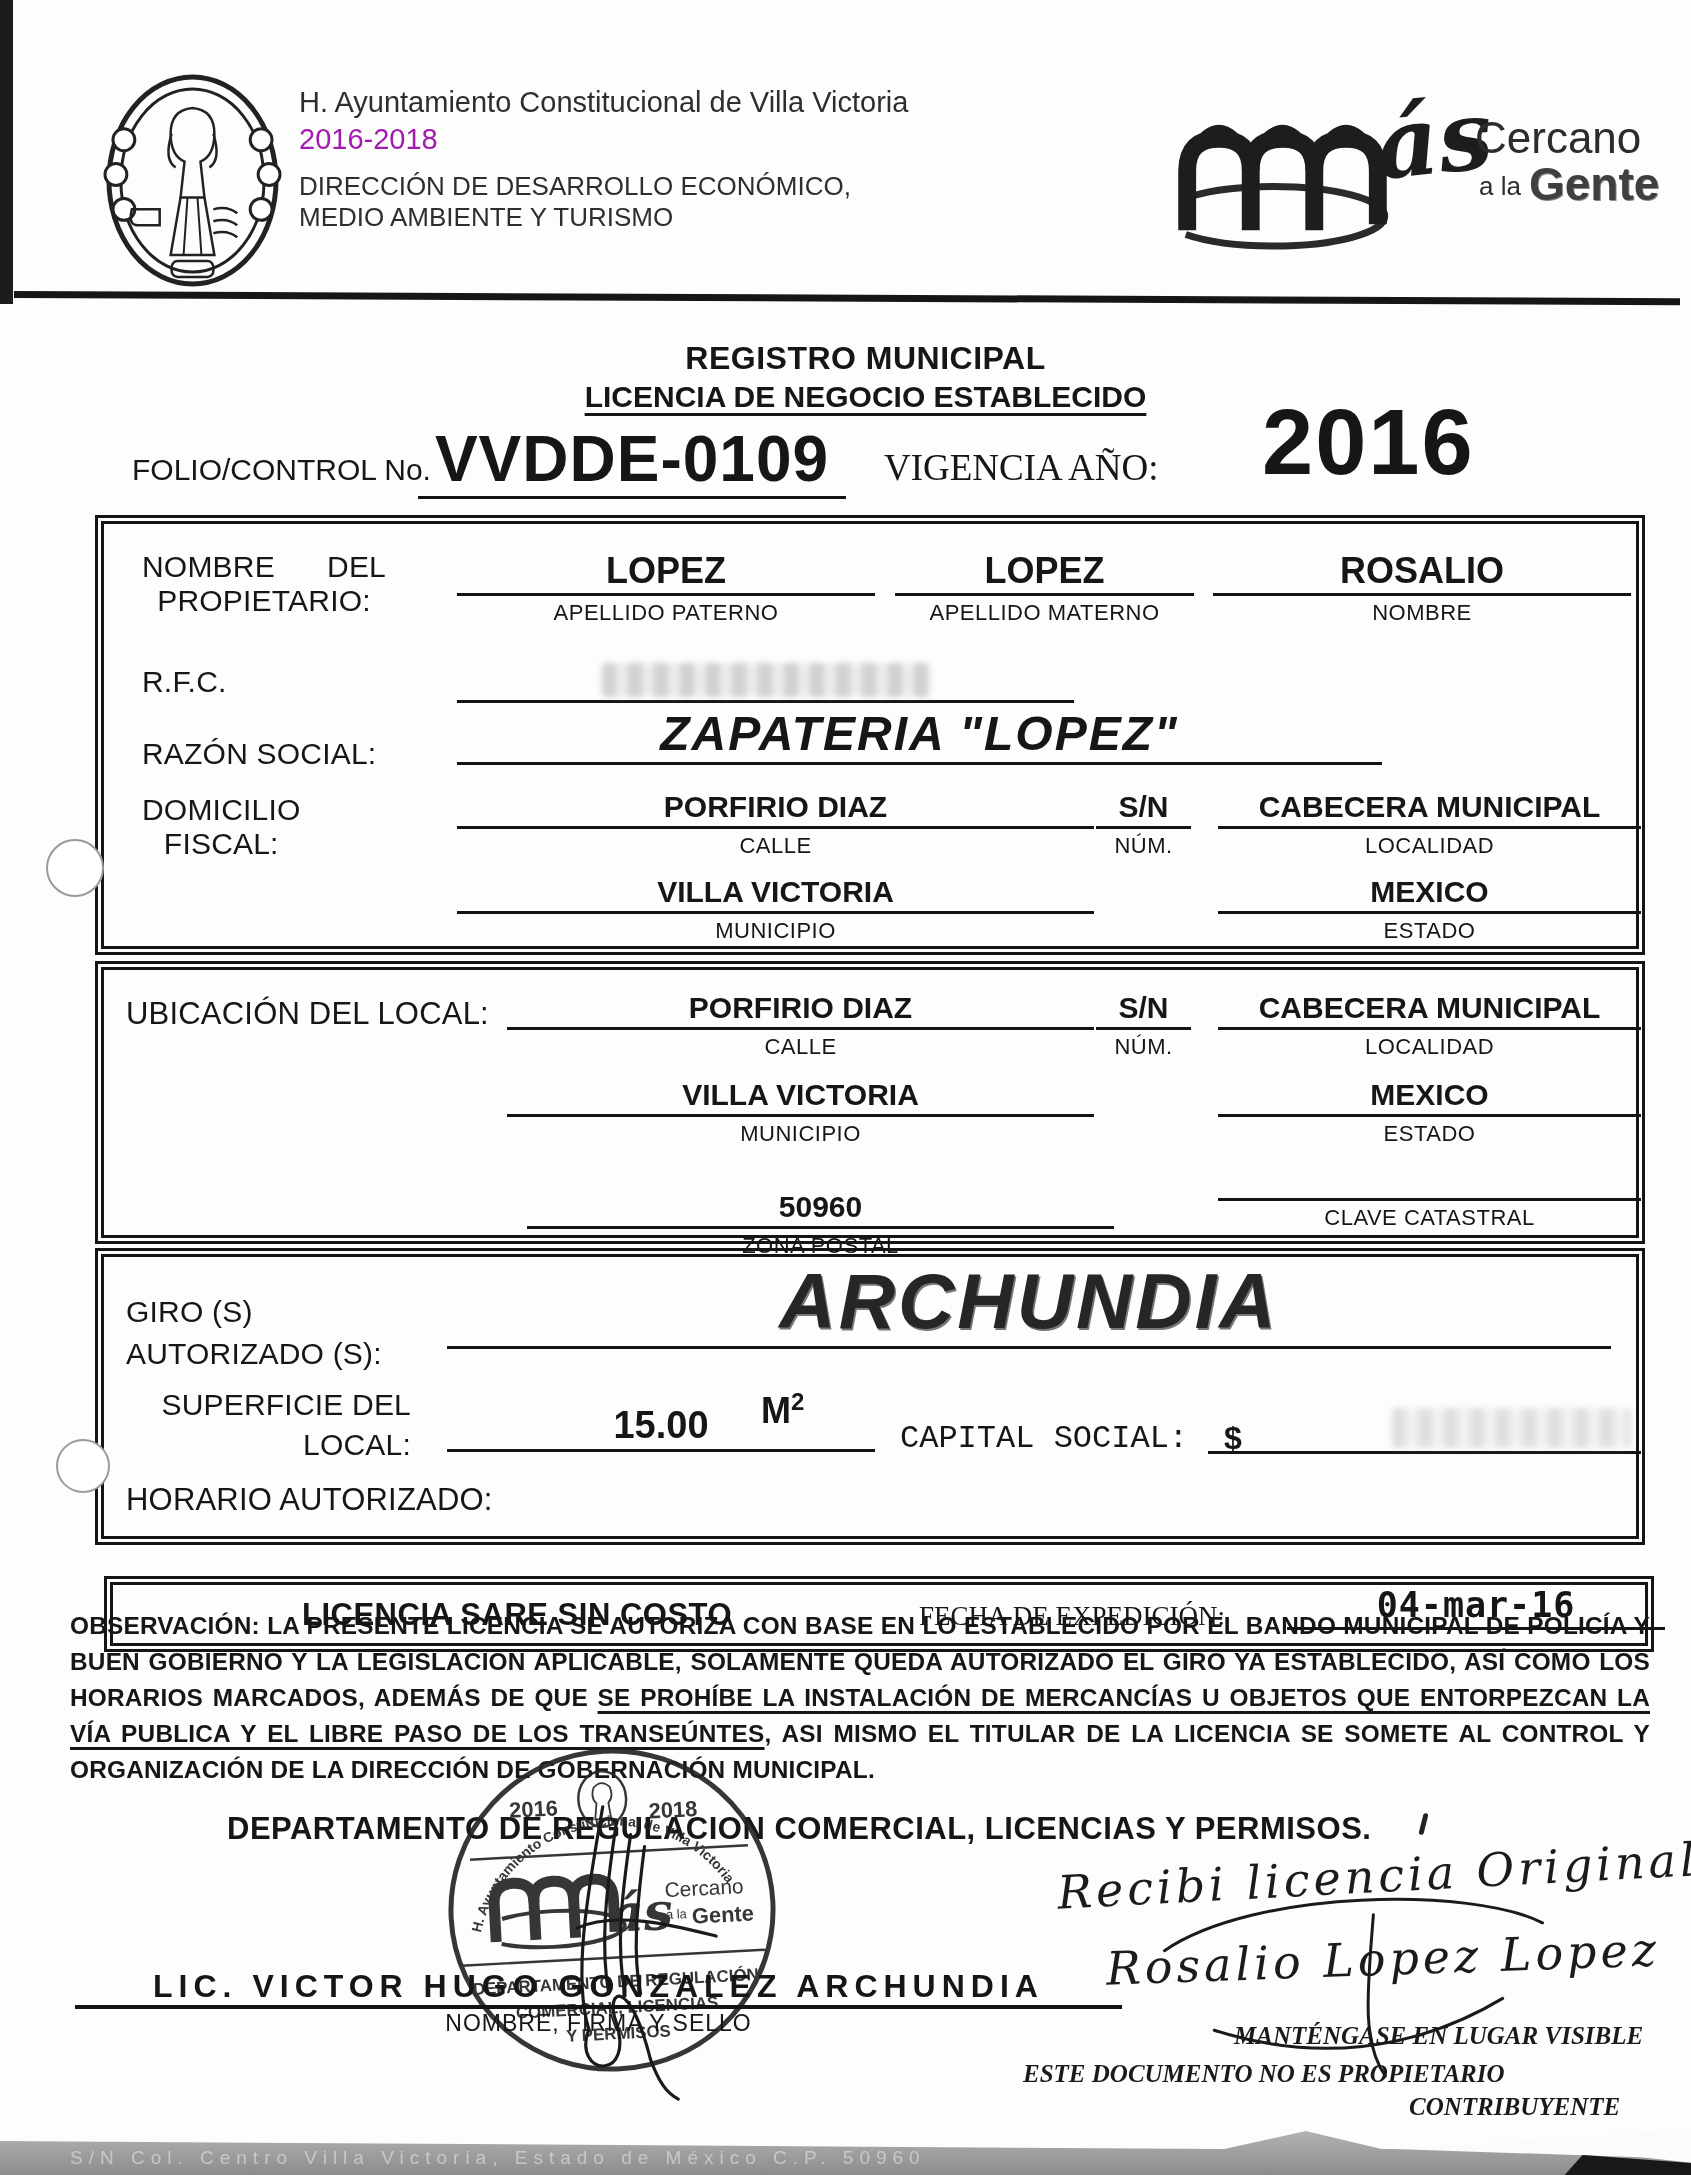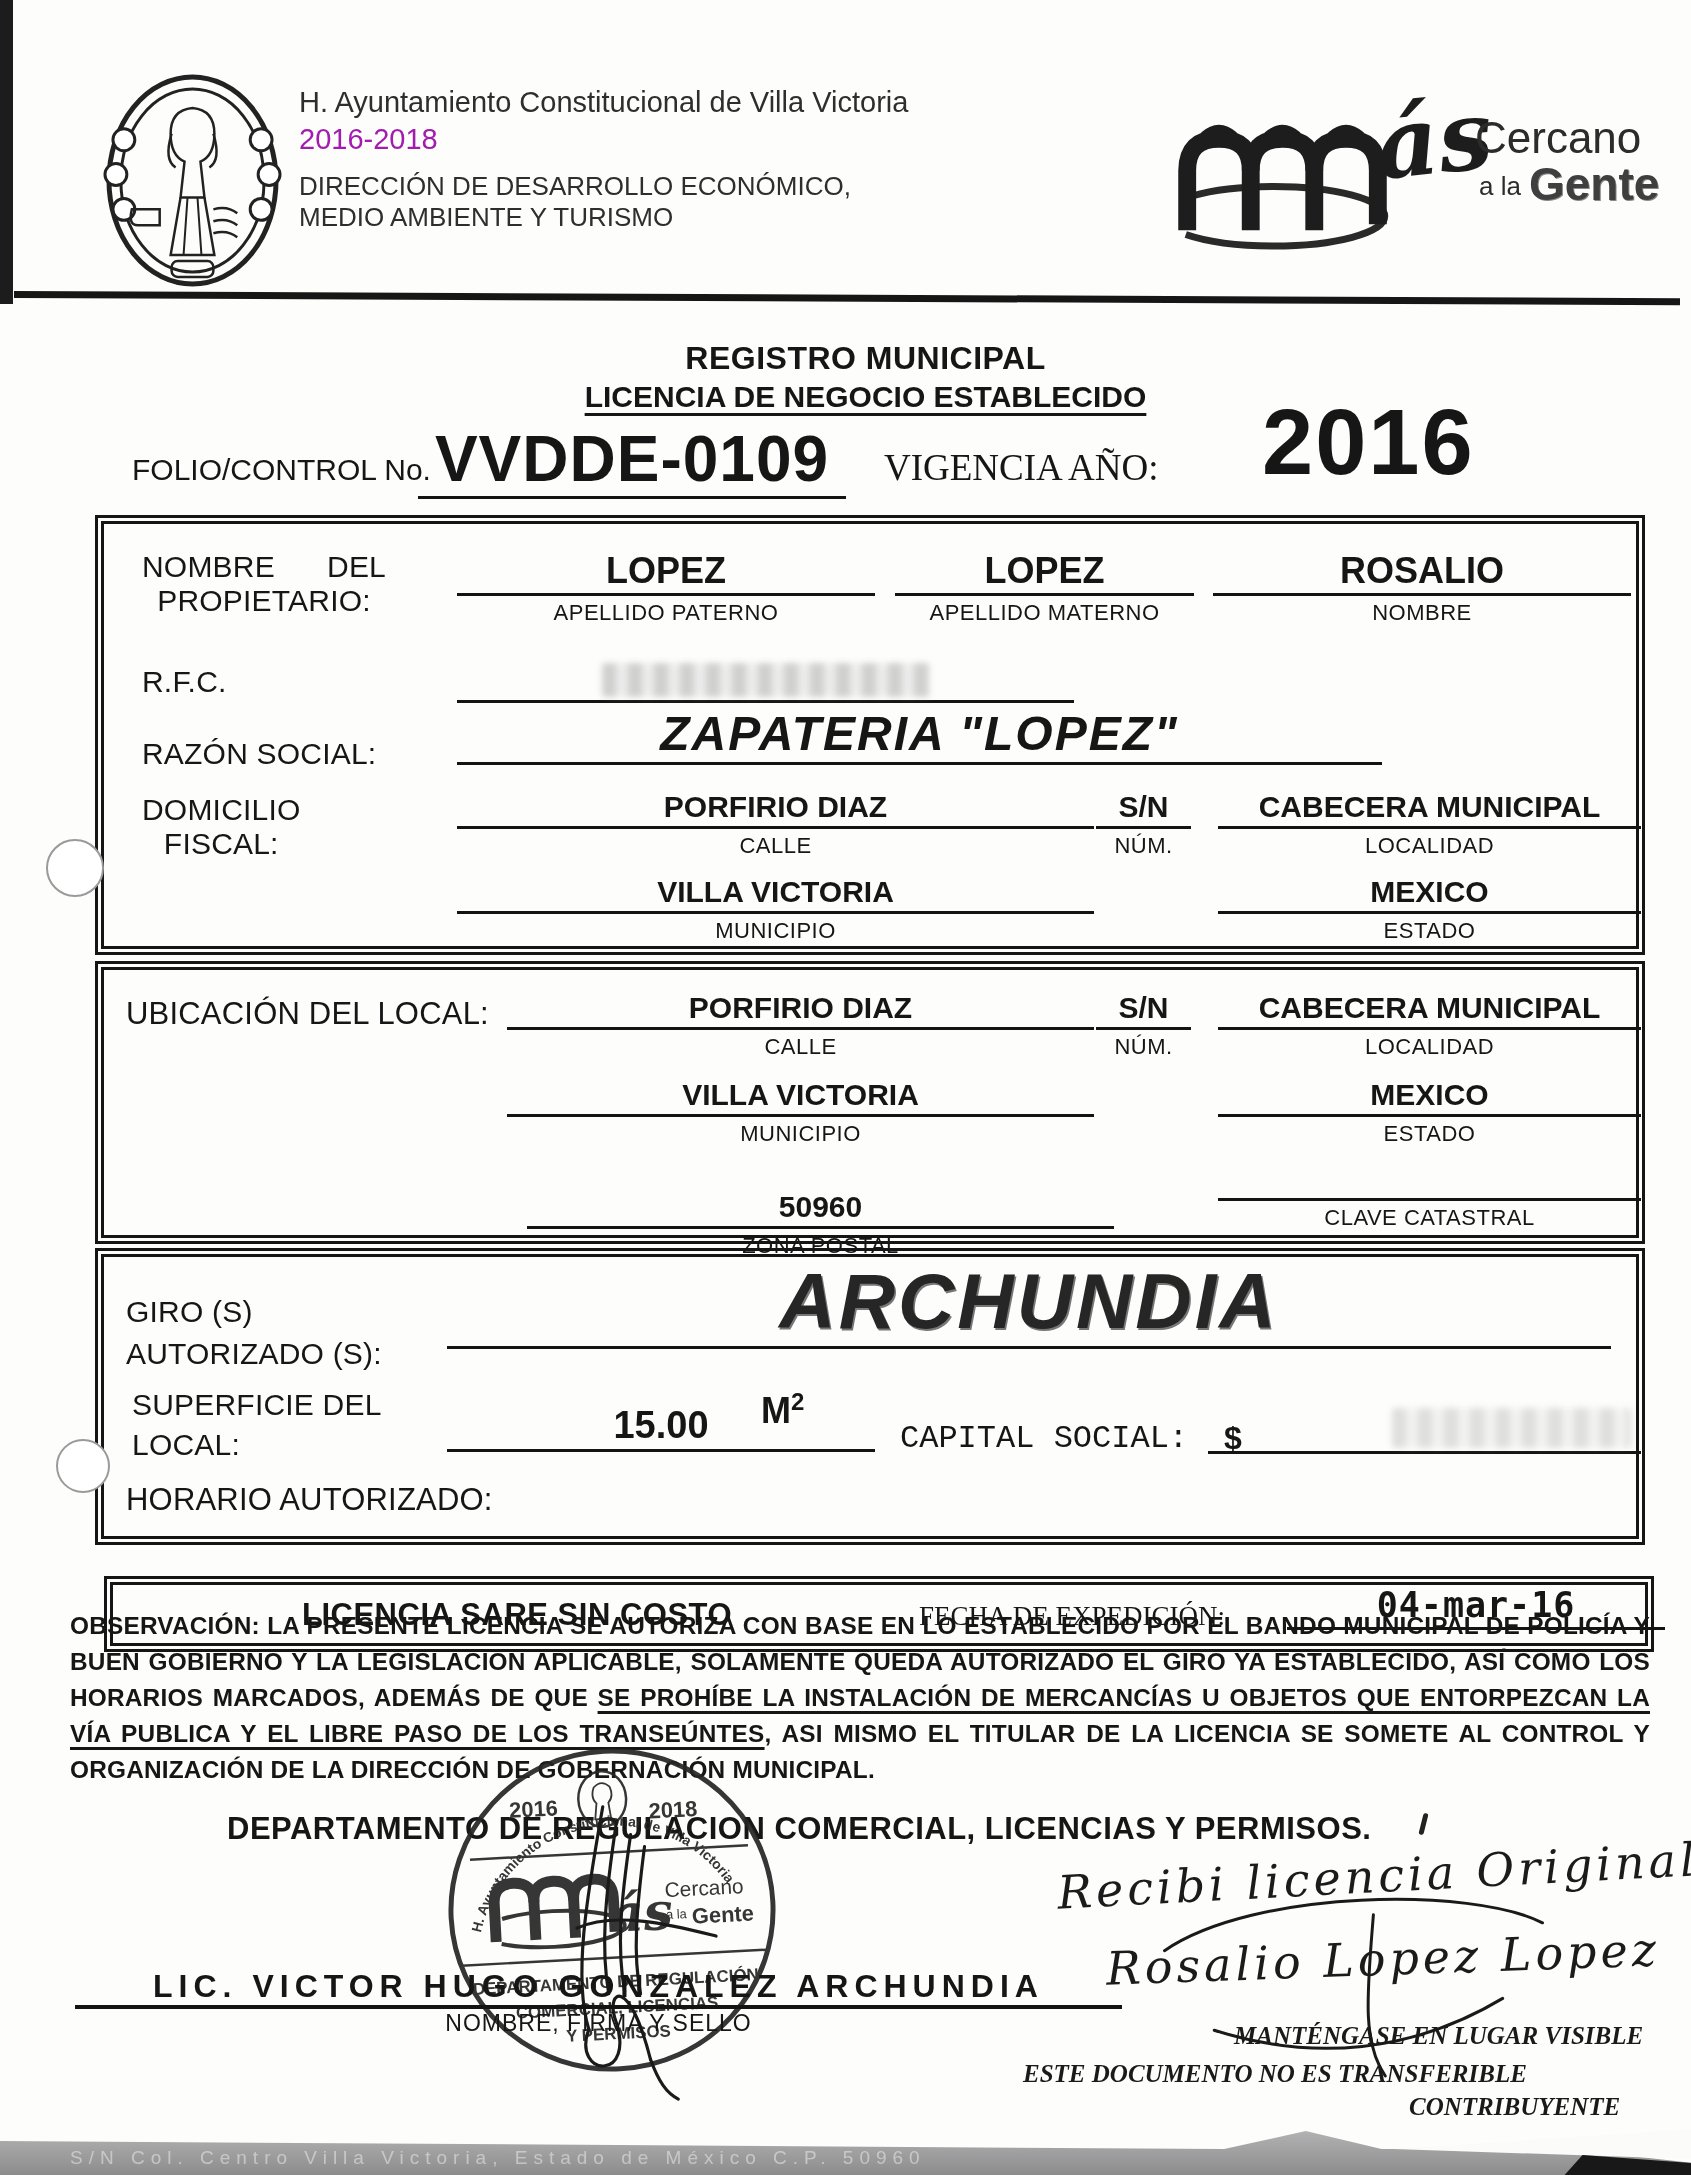--- a/index.html
+++ b/index.html
@@ -197,21 +197,21 @@
   <section class="dbox" style="top:1248px;height:297px;">
     <div class="lbl" style="left:22px;top:38px;">
       <div>GIRO (S)</div>
       <div style="margin-top:8px;">AUTORIZADO (S):</div>
     </div>
     <div class="fld" style="left:343px;top:4px;width:1164px;">
       <span class="v" style="font-size:78px;font-style:italic;letter-spacing:3px;color:#262626;text-shadow:1.5px 1.5px 0 #777;">ARCHUNDIA</span>
       <span class="l"></span>
     </div>
 
-    <div class="lbl" style="left:28px;top:131px;width:279px;text-align:left;">
+    <div class="lbl" style="left:28px;top:131px;width:279px;text-align:right;">
       <div>SUPERFICIE DEL</div>
       <div style="margin-top:6px;">LOCAL:</div>
     </div>
     <div class="fld" style="left:343px;top:149px;width:428px;">
       <span class="v" style="font-size:38px;">15.00</span>
       <span class="l"></span>
     </div>
     <div class="abs b nw" style="left:657px;top:131px;font-size:36px;">
       <span>M</span><sup style="font-size:24px;">2</sup>
     </div>
@@ -291,21 +291,21 @@
   <div class="hand" style="left:1106px;top:1932px;font-size:46px;transform:rotate(-2deg);">Rosalio Lopez Lopez</div>
   <svg class="abs" style="left:1075px;top:1881px;" width="557" height="199" viewBox="0 0 560 200">
     <g fill="none" stroke="#1a1a1a" stroke-width="3" stroke-linecap="round">
       <path d="M90,70 C180,8 400,6 470,42"></path>
       <path d="M140,150 C240,182 340,172 430,118"></path>
       <path d="M300,34 C294,110 288,162 312,196"></path>
     </g>
   </svg>
 
   <div class="footnote" style="left:1234px;top:2022px;">MANTÉNGASE EN LUGAR VISIBLE</div>
-  <div class="footnote" style="left:1023px;top:2060px;">ESTE DOCUMENTO NO ES TRANSFERIBLE</div>
+  <div class="footnote" style="left:1023px;top:2060px;">ESTE DOCUMENTO NO ES PROPIETARIO</div>
   <div class="footnote" style="left:1409px;top:2093px;">CONTRIBUYENTE</div>
 
   <svg class="abs" style="left:0;top:2129px;" width="1692" height="46" viewBox="0 0 1700 46">
     <defs>
       <linearGradient id="barg" x1="0" y1="0" x2="0" y2="1">
         <stop offset="0" stop-color="#b2b2b2"></stop>
           <stop offset="1" stop-color="#8c8c8c"></stop>
       </linearGradient>
     </defs>
     <path d="M0,12 L1230,20 L1312,2 L1388,20 L1576,20 L1700,34 L1700,46 L0,46 Z" fill="url(#barg)"></path>

